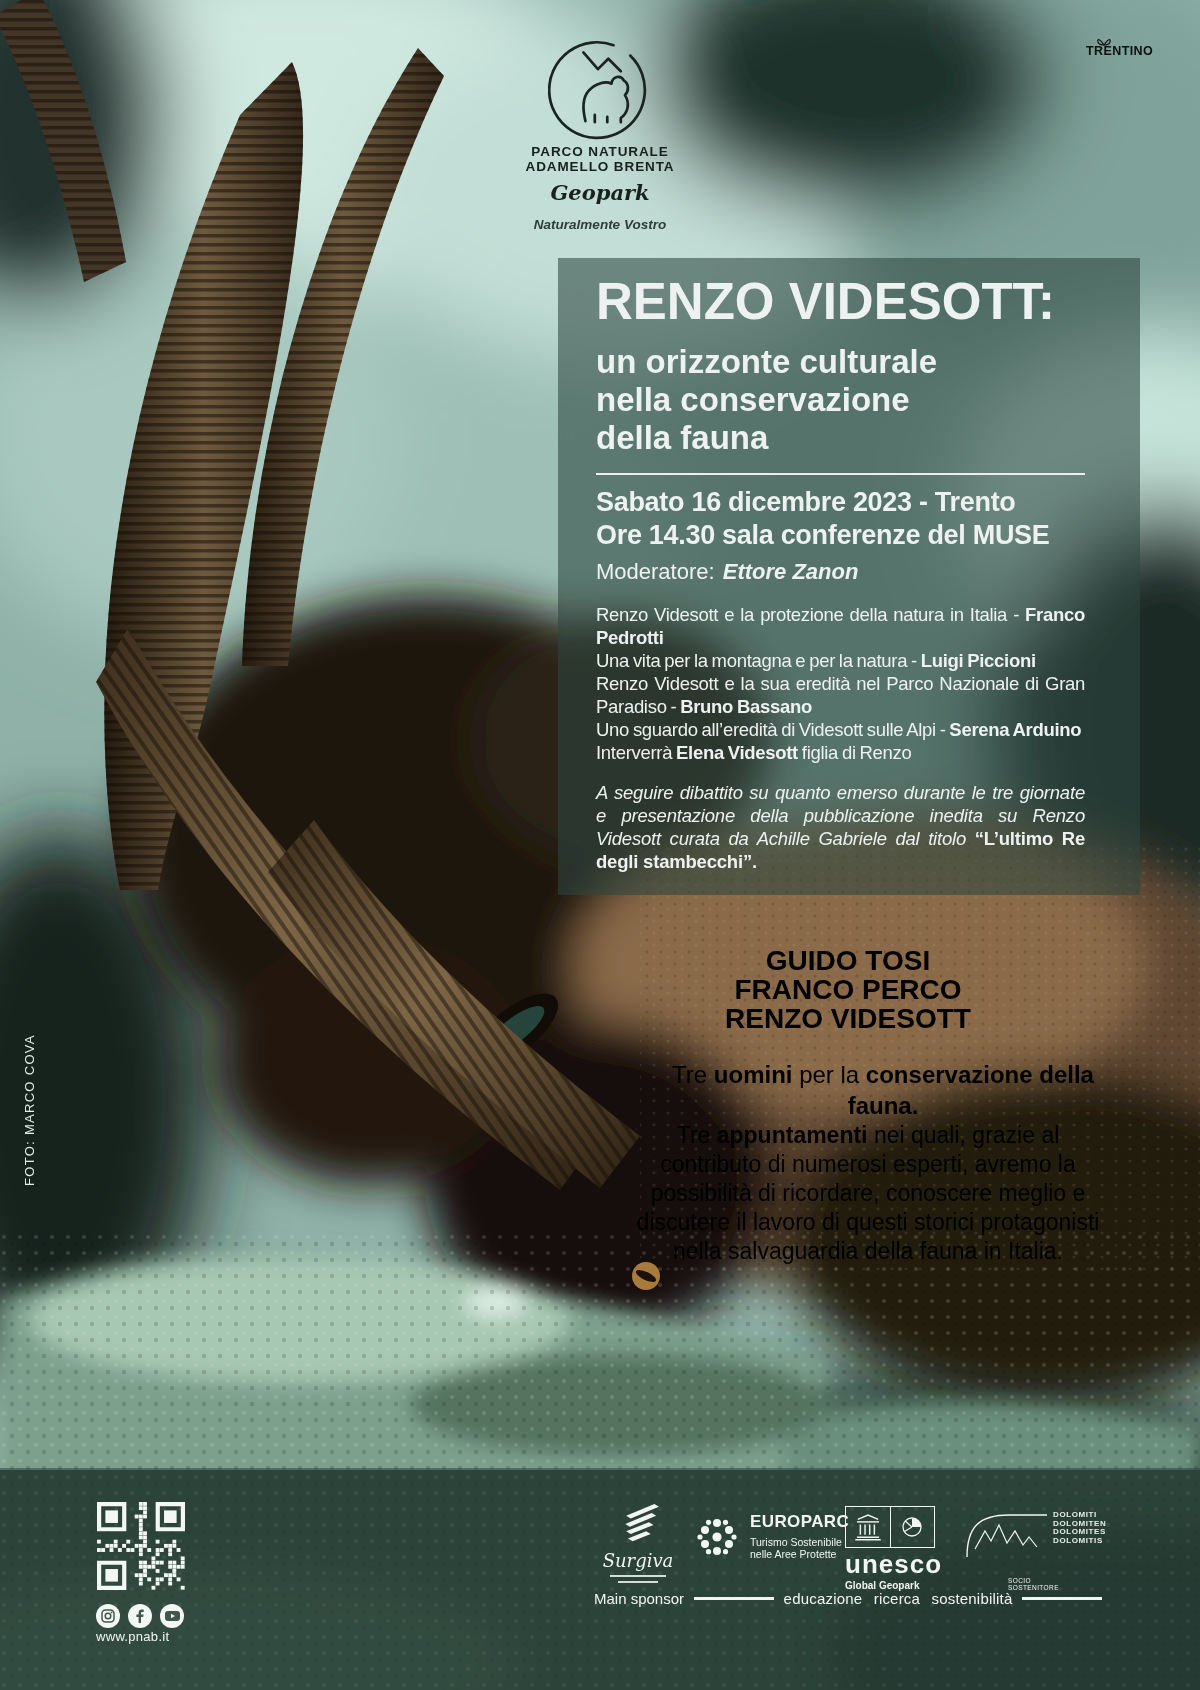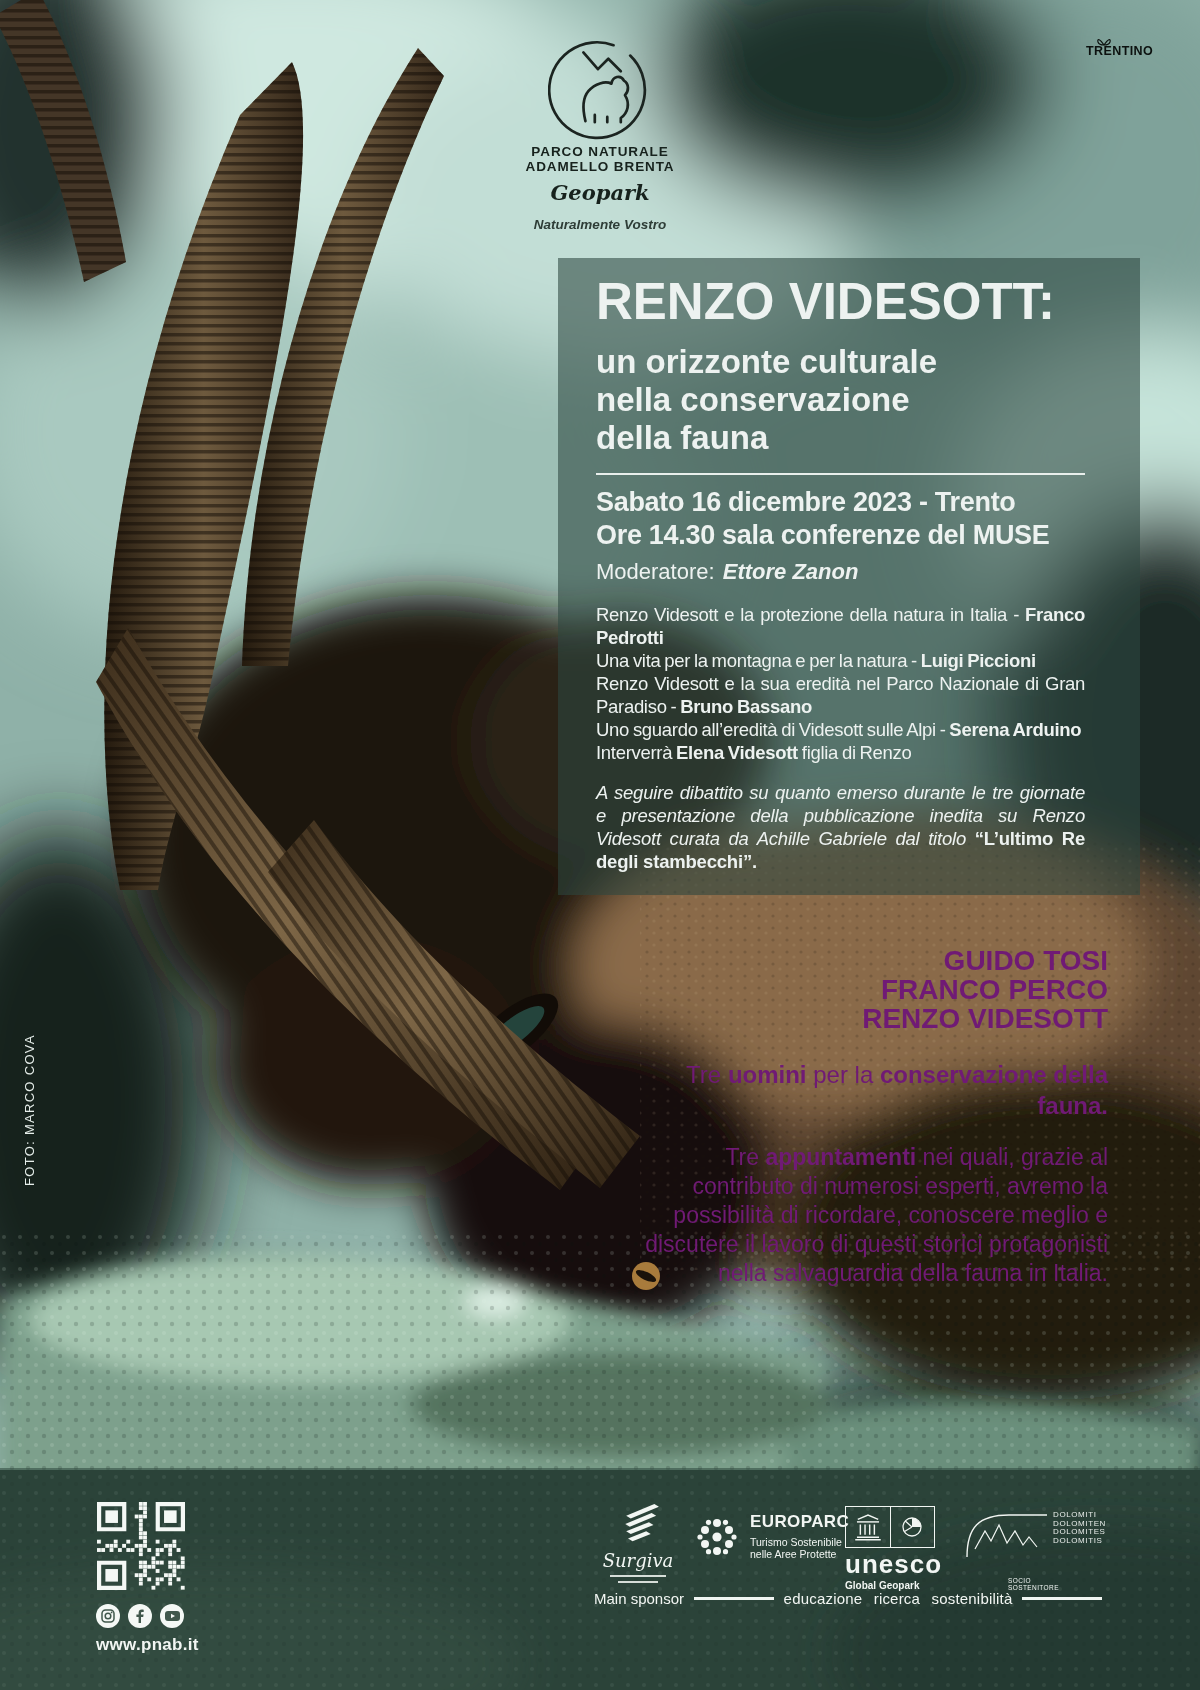--- a/index.html
+++ b/index.html
@@ -32,52 +32,52 @@
   .ev-when{margin-top:11px;font-size:27px;font-weight:bold;line-height:33px;letter-spacing:-.3px;}
   .ev-mod{margin-top:7px;font-size:22px;}
   .ev-mod b{margin-left:2px;font-style:italic;}
   .ev-prog{margin-top:18px;font-size:18.5px;line-height:23px;text-align:justify;
            letter-spacing:-.3px;word-spacing:-1px;}
   .ev-note{margin-top:17px;font-size:18.5px;line-height:23px;font-style:italic;
            text-align:justify;letter-spacing:-.2px;}
   .ev-note b{font-style:normal;}
 
   
-  .series{position:absolute;right:92px;top:946px;width:520px;text-align:right;color:#701a75;}
+  .series{position:absolute;right:92px;top:946px;width:520px;text-align:center;color:#000000;}
   .se-names{font-size:28px;font-weight:bold;line-height:29px;}
   .se-tag{margin-top:26px;margin-left:70px;font-size:24px;line-height:31px;}
-  .se-desc{margin-top:22px;margin-left:40px;font-size:23px;line-height:29px;}
+  .se-desc{margin-left:40px;font-size:23px;line-height:29px;}
 
   
   .footer{position:absolute;left:0;top:1468px;width:1200px;height:222px;background:rgba(44,70,60,.55);color:#f2f6f3;}
   .qr{position:absolute;left:97px;top:34px;}
   .socials{position:absolute;left:96px;top:136px;display:flex;gap:8px;}
   .soc{width:24px;height:24px;border-radius:50%;background:#f4f8f5;display:flex;
        align-items:center;justify-content:center;}
-  .website{position:absolute;left:96px;top:167px;font-size:17px;font-weight:bold;letter-spacing:.3px;}
+  .website{position:absolute;left:96px;top:161px;font-size:13px;font-weight:normal;letter-spacing:.3px;}
 
   .surgiva{position:absolute;left:600px;top:36px;width:76px;text-align:center;}
   .su-name{font-family:"DejaVu Serif",serif;font-style:italic;font-size:18px;margin-top:2px;}
   .su-bar{height:2px;background:rgba(244,248,245,.85);margin:4px auto 0;}
 
   .europarc{position:absolute;left:692px;top:44px;display:flex;}
   .eu-text{margin-left:8px;}
   .eu-name{font-size:17px;font-weight:bold;letter-spacing:.4px;}
   .eu-sub{font-size:10.5px;line-height:12px;margin-top:4px;}
 
   .unesco{position:absolute;left:845px;top:38px;}
   .un-box{width:88px;height:40px;border:1.5px solid #f2f6f3;display:flex;}
   .un-cell{width:44px;display:flex;align-items:center;justify-content:center;}
   .un-cell:first-child{border-right:1.5px solid #f2f6f3;}
   .un-word{font-size:26px;font-weight:bold;letter-spacing:1px;line-height:27px;margin-top:3px;}
   .un-sub{font-size:10px;font-weight:bold;margin-top:2px;}
 
   .dolomiti{position:absolute;left:963px;top:43px;display:flex;}
   .do-col{margin-left:6px;}
-  .do-line{font-size:8px;font-weight:normal;letter-spacing:.6px;line-height:8.5px;opacity:.95;}
+  .do-line{font-size:8px;font-weight:bold;letter-spacing:.6px;line-height:8.5px;opacity:.95;}
   .do-role{position:absolute;left:45px;top:66px;width:46px;font-size:6.5px;line-height:7px;letter-spacing:.4px;}
 
   .sponsor-row{position:absolute;left:594px;top:122px;width:508px;display:flex;
                align-items:center;gap:10px;font-size:15px;}
   .rule{flex:1;height:3px;background:#f0f5f2;}
   .motto{word-spacing:7px;letter-spacing:.2px;}
 </style>
 </head>
 <body>
 

